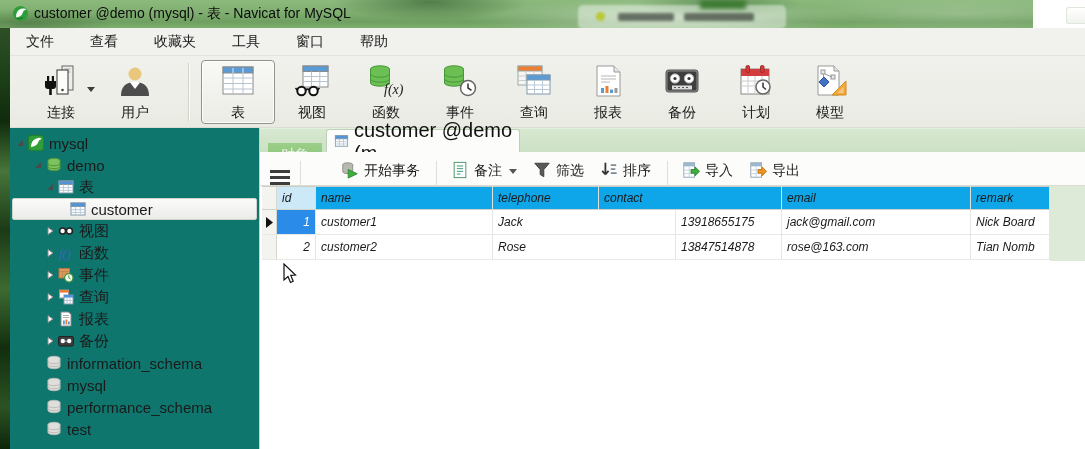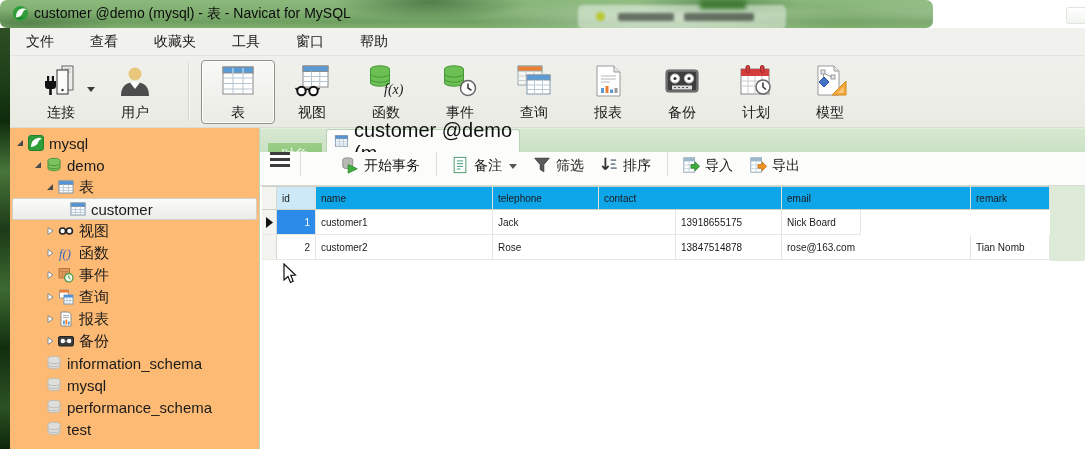--- a/index.html
+++ b/index.html
@@ -5,29 +5,29 @@
   * { margin:0; padding:0; box-sizing:border-box; }
   html,body { width:1085px; height:449px; }
   body { font-family:"Liberation Sans","DejaVu Sans",sans-serif; font-size:14px; color:#1a1a1a; }
   #root { position:relative; width:1085px; height:449px; overflow:hidden; background:#fff; }
 
   
   .desktop-strip { position:absolute; left:0; top:28px; width:10px; height:421px;
     background:linear-gradient(180deg,#2e4f26 0%,#16341275 12%,#0f2b0c 22%,#47753a 34%,#1c3a17 48%,#3c6a31 62%,#122e0e 76%,#2c5224 90%,#0d260a 100%), #244a1d; }
 
   
-  .titlebar { position:absolute; left:0; top:0; width:933px; height:28px;
+  .titlebar { position:absolute; left:0; top:0; width:1033px; height:28px;
     background:
       radial-gradient(ellipse 140px 26px at 430px 2px, rgba(15,55,15,.45), transparent 70%),
       radial-gradient(ellipse 120px 20px at 720px 4px, rgba(25,80,25,.40), transparent 70%),
       radial-gradient(ellipse 260px 26px at 660px 18px, rgba(255,255,255,.38), transparent 75%),
       radial-gradient(ellipse 220px 24px at 960px 14px, rgba(255,255,255,.20), transparent 75%),
       radial-gradient(ellipse 120px 22px at 30px 24px, rgba(10,40,10,.25), transparent 70%),
       linear-gradient(180deg,#8cba7d 0%,#7fae70 45%,#6fa061 78%,#7fb06f 100%);
-    display:flex; align-items:center;border-radius:7px; }
+    display:flex; align-items:center; }
   .titlebar-text { position:absolute; left:34px; top:5px; font-size:14px; color:#0b0b0b; white-space:nowrap; }
   .app-logo { position:absolute; left:12px; top:5px; }
   .bgwin-tab { position:absolute; left:578px; top:5px; width:208px; height:24px; border-radius:5px;
     background:rgba(255,255,255,.42); filter:blur(1px); }
   .bgwin-dot { position:absolute; left:596px; top:12px; width:9px; height:9px; border-radius:50%;
     background:#b9c937; filter:blur(1px); }
   .bgwin-dash { position:absolute; top:13px; height:8px; background:rgba(40,45,40,.62); filter:blur(1.5px); border-radius:2px; }
   .bgwin-blob { position:absolute; left:700px; top:0; width:46px; height:9px; background:#3f7a33; filter:blur(2px); }
   .min-btn { position:absolute; left:1066px; top:7px; width:19px; height:17px;
     background:linear-gradient(180deg,rgba(255,255,255,.92),rgba(235,240,232,.75));
@@ -47,52 +47,52 @@
   .tb-item .tb-icon { height:38px; display:flex; align-items:flex-start; justify-content:center; }
   .tb-item .tb-label { font-size:14px; margin-top:2px; }
   .tb-item.selected { border:1px solid #8f938c;
     background:linear-gradient(180deg,#f8f8f5,#ecece6); box-shadow:inset 0 0 0 1px #ffffffcc; }
   .tb-sep { width:1px; height:58px; background:#d2d4cb; margin:0 12px 0 16px; box-shadow:1px 0 0 #fbfbf9; }
   .tb-caret { position:absolute; right:2px; top:26px; width:0; height:0;
     border-left:4px solid transparent; border-right:4px solid transparent; border-top:5px solid #3c3c3c; }
 
   
   .sidebar { position:absolute; left:10px; top:128px; width:250px; height:321px;
-    background:#fdba74; border-right:1px solid #c2d6ba; padding-top:4px; overflow:hidden; }
+    background:#0f766e; border-right:1px solid #c2d6ba; padding-top:4px; overflow:hidden; }
   .tree-row { height:22px; display:flex; align-items:center; position:relative; font-size:15px; white-space:nowrap; }
   .tree-row .exp { width:12px; height:12px; flex:0 0 12px; display:flex; align-items:center; justify-content:center; }
   .tree-row .ticon { width:17px; height:16px; flex:0 0 17px; margin:0 4px 0 2px; display:flex; align-items:center; }
   .ind1 { padding-left:4px; } .ind2 { padding-left:22px; } .ind3 { padding-left:34px; } .ind4 { padding-left:58px; }
   .tree-row.selected::before { content:""; position:absolute; left:2px; right:2px; top:0; bottom:0;
     background:linear-gradient(180deg,#fbfbfa,#ebebe8); border:1px solid #d2d2cc; border-radius:2px; }
   .tree-row > * { position:relative; }
 
   
   .main { position:absolute; left:260px; top:128px; width:825px; height:321px; background:#fff; }
   .tabbar { position:absolute; left:0; top:0; width:825px; height:24px;
     background:linear-gradient(180deg,#d7e8d1,#cbe1c4); border-top:1px solid #e4f0df; display:flex; }
   .tab-obj { margin-left:8px; width:54px; height:24px; display:flex; align-items:center; justify-content:center;
     background:linear-gradient(180deg,#9ccf8a,#82bf6e); color:#eef5ea; font-size:14px;margin-top:14px; }
   .tab-active { margin-left:4px; width:194px; height:24px; display:flex; align-items:center; gap:5px;
     background:#fcfcfa; border:1px solid #bed0b8; border-bottom:none; border-radius:3px 3px 0 0;
     padding-left:7px; font-size:20px; color:#111; }
 
   .gridbar { position:absolute; left:0; top:24px; width:825px; height:34px; background:#fcfcfa;
-    border-bottom:1px solid #dadcd4; display:flex; align-items:flex-start; }
+    border-bottom:1px solid #dadcd4; display:flex; align-items:flex-end; }
   .gb-btn { display:flex; align-items:center; gap:5px; padding:0 8px; height:28px; font-size:14px; }
   .gb-sep { width:1px; height:24px; background:#dddfd8; margin:0 6px; }
   .burger { width:20px; height:15px; margin-left:10px; margin-right:4px;
     background:linear-gradient(180deg,#3c3c3c 0 3px,transparent 3px 6px,#3c3c3c 6px 9px,transparent 9px 12px,#3c3c3c 12px 15px); }
   .caret-dn { width:0; height:0; border-left:4px solid transparent; border-right:4px solid transparent; border-top:5px solid #555; margin-left:2px; }
 
   
   .grid { position:absolute; left:2px; top:58px; }
   .g-row { display:flex; }
   .g-cell { border-right:1px solid #e3e6e2; border-bottom:1px solid #e7e9e5; padding:0 5px;
-    font-size:10px; display:flex; align-items:center; overflow:hidden; white-space:nowrap; background:#fff; }
+    font-size:12px; display:flex; align-items:center; overflow:hidden; white-space:nowrap; background:#fff;font-style:italic; }
   .g-head .g-cell { background:#0ea5e9; border-top:1px solid #c9cfc6; border-bottom:1px solid #cfd3ca;
     border-right:1px solid #e0e0da; color:#1a1a1a; }
   .g-head { height:24px; } .g-data { height:25px; }
   .g-head .g-cell, .g-data .g-cell { height:100%; }
   .gc-rh { width:15px; padding:0; justify-content:center; background:#f3f4ef !important; border-right:1px solid #d6d8d0 !important; }
   .gc-0 { width:39px; justify-content:flex-end; }
   .gc-1 { width:177px; } .gc-2 { width:183px; } .gc-3 { width:106px; } .gc-4 { width:189px; } .gc-5 { width:79px; }
   .g-head .gc-0 { justify-content:flex-start; }
   .hl-col { background:#cde9f8 !important; }
   .sel-cell { background:#2a8ce8 !important; color:#fff; }
@@ -562,20 +562,21 @@
       <div class="g-row g-data">
         <div class="g-cell gc-rh">
             <svg width="7" height="11">
               <polygon points="0,0 7,5.5 0,11" fill="#111"></polygon>
             </svg>
           </div>
         <div class="g-cell gc-0 sel-cell">1</div>
         <div class="g-cell gc-1">customer1</div>
         <div class="g-cell gc-2">Jack</div>
         <div class="g-cell gc-3">13918655175</div>
+        <div class="g-cell gc-4">jack@gmail.com</div>
         <div class="g-cell gc-5">Nick Board</div>
       </div>
       <div class="g-row g-data">
         <div class="g-cell gc-rh"></div>
         <div class="g-cell gc-0">2</div>
         <div class="g-cell gc-1">customer2</div>
         <div class="g-cell gc-2">Rose</div>
         <div class="g-cell gc-3">13847514878</div>
         <div class="g-cell gc-4">rose@163.com</div>
         <div class="g-cell gc-5">Tian Nomb</div>

